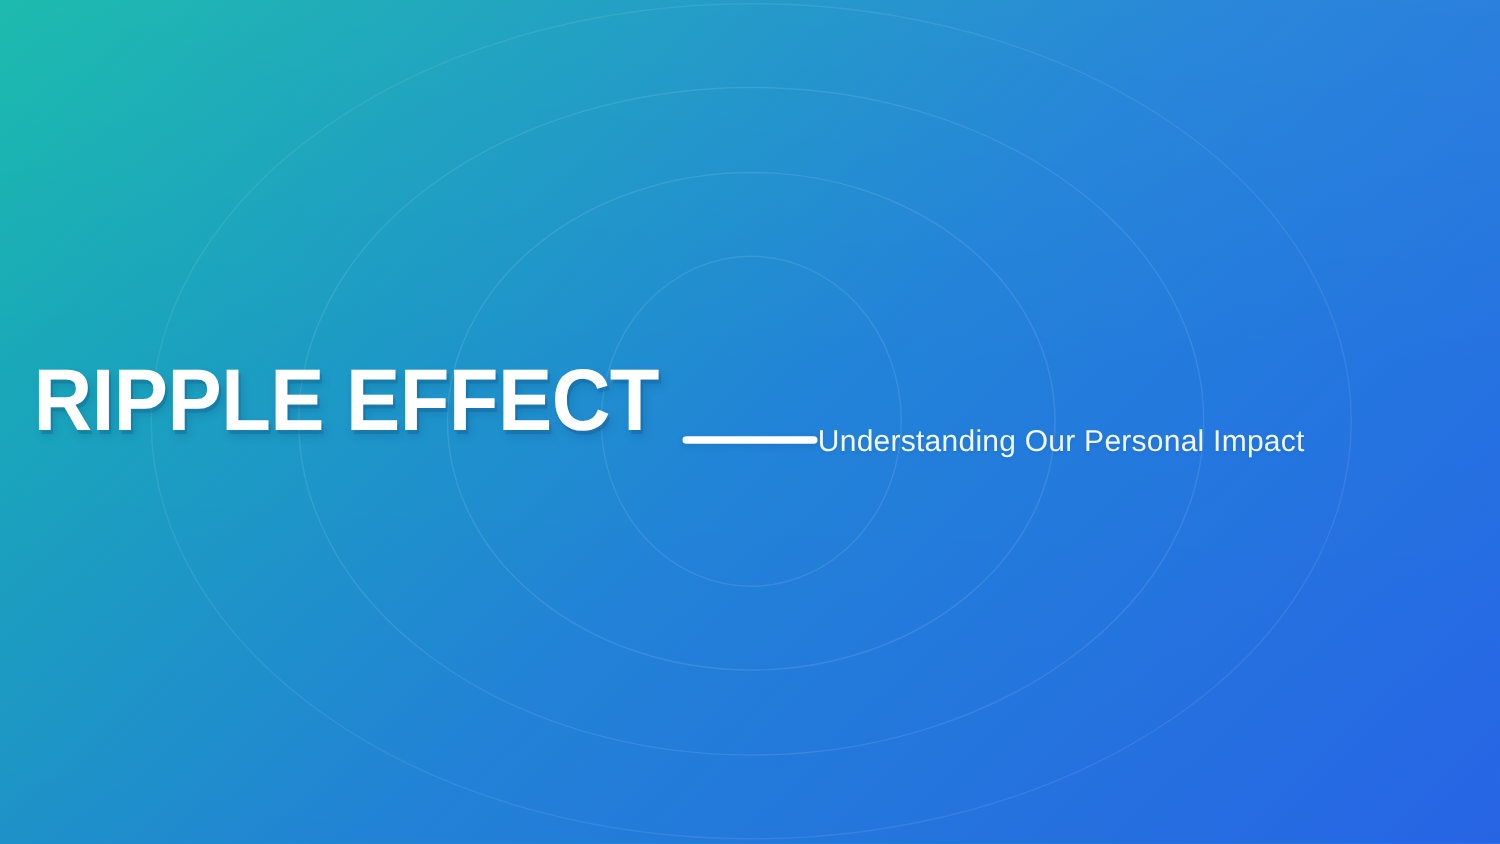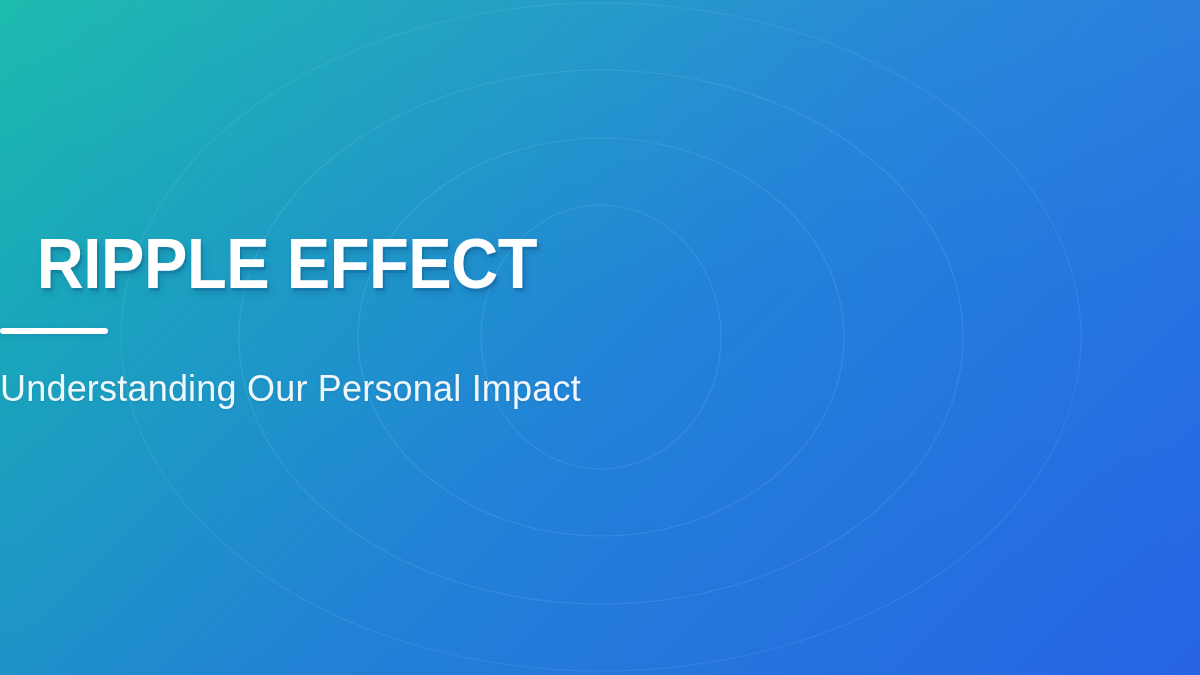--- a/index.html
+++ b/index.html
@@ -63,21 +63,21 @@
   }
 
   
   #content {
     position: absolute;
     left: 0;
     top: 0;
     width: 1052px;
     height: 675px;
     display: flex;
-    flex-direction: column;
+    align-items: center;
     justify-content: center;
     z-index: 3;
   }
 
   #title {
     font-family: "Liberation Sans", sans-serif;
     font-weight: 700;
     font-size: 70px;
     line-height: 1;
     letter-spacing: -0.5px;
@@ -97,21 +97,21 @@
     height: 6px;
     border-radius: 3px;
     background: #ffffff;
     margin-top: 29px;
     box-shadow: 0 2px 5px rgba(10, 60, 110, 0.18);
   }
 
   #subtitle {
     font-family: "Liberation Sans", sans-serif;
     font-weight: 300;
-    font-size: 36px;
+    font-size: 24px;
     line-height: 1.2;
     letter-spacing: 0.2px;
     color: rgba(255, 255, 255, 0.93);
     margin-top: 33px;
     white-space: nowrap;
     text-shadow: 0 1px 3px rgba(10, 60, 110, 0.12);
   }
 </style>
 </head>
 <body>

